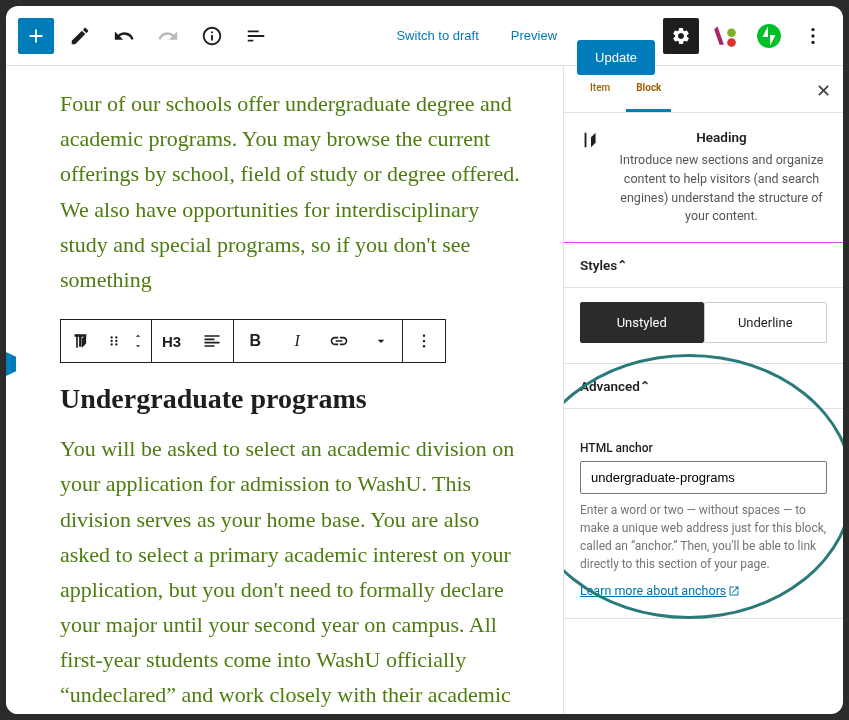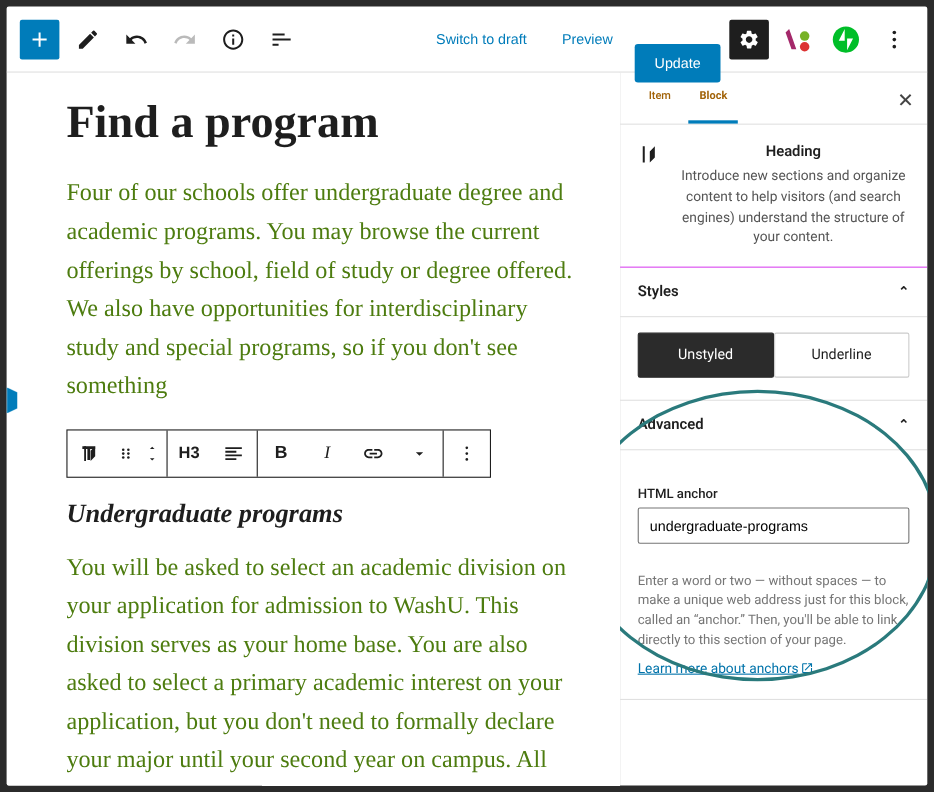--- a/index.html
+++ b/index.html
@@ -1,54 +1,54 @@
 <!DOCTYPE html>
 <html><head>
 <meta charset="utf-8">
 <style>
 * { box-sizing: border-box; margin: 0; padding: 0; }
 body { font-family: -apple-system, BlinkMacSystemFont, "Segoe UI", Roboto, sans-serif; font-size: 13px; color: #1e1e1e; background: #2b2b2b; overflow: hidden; }
 .window { width: 849px; height: 720px; background: #2b2b2b; padding: 6px; }
-.inner { width: 100%; height: 100%; background: #fff; border-radius: 2px; overflow: hidden; display: flex; flex-direction: column; position: relative; }
+.inner { width: 100%; height: 100%; background: #fff; border-radius: 12px; overflow: hidden; display: flex; flex-direction: column; position: relative; }
 .topbar { height: 60px; border-bottom: 1px solid #e0e0e0; display: flex; align-items: center; padding: 0 12px; gap: 8px; }
 .icon-btn { width: 36px; height: 36px; display: flex; align-items: center; justify-content: center; cursor: pointer; border-radius: 2px; color: #1e1e1e; }
 .add-btn { width: 36px; height: 36px; display: flex; align-items: center; justify-content: center; cursor: pointer; background: #007cba; color: #fff; border-radius: 2px; }
 .spacer { flex: 1; }
 .link-btn { color: #007cba; background: none; border: none; padding: 8px 12px; cursor: pointer; font-size: 13px; }
 .update-btn { background: #007cba; color: #fff; border: none; padding: 10px 18px; cursor: pointer; font-size: 13px; border-radius: 3px; margin-top: 44px; }
 .settings-btn { width: 36px; height: 36px; background: #1e1e1e; color: #fff; display: flex; align-items: center; justify-content: center; cursor: pointer; border-radius: 2px; }
 .yoast-icon { width: 36px; height: 36px; display: flex; align-items: center; justify-content: center; cursor: pointer; }
 .jetpack-icon { width: 36px; height: 36px; display:flex;align-items:center;justify-content:center; cursor:pointer; }
 .main { flex: 1; display: flex; overflow: hidden; }
 .editor { flex: 1; background: #fff; overflow-y: auto; padding: 20px 40px 40px 54px; font-family: Georgia, 'Times New Roman', serif; }
 .post-title { font-size: 42px; font-weight: 700; color: #1e1e1e; margin-bottom: 20px; line-height: 1.2; }
 .para { font-size: 22px; color: #4d7c0f; line-height: 1.6; margin-bottom: 16px; font-feature-settings: "lnum"; }
-.heading3 { font-size: 24px; font-weight: 700; color: #1e1e1e; margin: 20px 0 16px; font-style: italic; }
+.heading3 { font-size: 28px; font-weight: 700; color: #1e1e1e; margin: 20px 0 16px; }
 .block-toolbar { display: inline-flex; background: #fff; border: 1px solid #1e1e1e; margin: 6px 0 0px; font-family: -apple-system, sans-serif; }
 .block-toolbar .grp { display: flex; align-items: center; border-right: 1px solid #1e1e1e; }
 .block-toolbar .tbtn { width: 42px; height: 42px; display: flex; align-items: center; justify-content: center; cursor: pointer; font-size: 14px; }
 .block-toolbar .tbtn.heading-level { font-weight: 600; font-size: 15px; width: auto; padding: 0 10px; }
 .sidebar { width: 280px; border-left: 1px solid #e0e0e0; display: flex; flex-direction: column; overflow-y: auto; position: relative; }
 .tabs { display: flex; align-items: center; border-bottom: 1px solid #e0e0e0; padding: 0 16px; position: relative; }
 .tab { padding: 16px 10px; font-size: 10px; font-weight: 500; color: #a16207; cursor: pointer; border-bottom: 3px solid transparent; margin-right: 6px; }
 .tab.active { border-bottom-color: #007cba; font-weight: 700; }
 .tabs .close { position: absolute; right: 12px; top: 14px; cursor: pointer; font-size: 18px; color: #444; }
 .panel { padding: 16px; border-bottom: 1px solid #d946ef; text-align: center; }
 .block-info { display: flex; gap: 14px; }
 .block-info .bicon { flex-shrink: 0; }
 .block-info h4 { font-size: 13.5px; font-weight: 600; margin-bottom: 6px; }
 .block-info p { font-size: 12.5px; color: #555; line-height: 1.5; }
-.section-header { padding: 14px 16px; font-size: 13.5px; font-weight: 600; cursor: pointer; display: flex; justify-content: space-between; align-items: center; border-bottom: 1px solid #e0e0e0; }
+.section-header { padding: 14px 16px; font-size: 13.5px; font-weight: 600; cursor: pointer; display: flex; justify-content: flex-start; align-items: center; border-bottom: 1px solid #e0e0e0; }
 .section-body { padding: 14px 16px 20px; border-bottom: 1px solid #e0e0e0; }
 .style-row { display: flex; gap: 0; }
 .style-btn { flex: 1; padding: 12px 8px; border: 1px solid #ccc; text-align: center; cursor: pointer; font-size: 13px; border-radius: 2px; }
 .style-btn.active { background: #2b2b2b; color: #fff; border-color: #2b2b2b; }
 .field-label { font-size: 12px; font-weight: 500; text-transform: none; margin-bottom: 6px; display: block; color: #1e1e1e; }
 .text-input { width: 100%; padding: 8px 10px; border: 1px solid #757575; border-radius: 2px; font-size: 13px; }
-.help-text { font-size: 12px; color: #757575; margin-top: 24px; line-height: 1.5; }
+.help-text { font-size: 12px; color: #757575; margin-top: 7px; line-height: 1.5; }
 .help-link { font-size: 12.5px; color: #0073aa; text-decoration: underline; margin-top: 10px; display: inline-block; }
 .section-body .field-group { margin-top: 18px; }
 .section-body .field-group:first-child { margin-top: 0; }
 .chev { font-size: 12px; }
 .highlight-oval { position: absolute; border: 3px solid #2a7a7c; border-radius: 50%; pointer-events: none; }
 .side-tab { position: absolute; left: 0; top: 346px; width: 10px; height: 24px; background: #007cba; clip-path: polygon(0 0, 100% 20%, 100% 80%, 0 100%); }
 </style>
 </head>
 <body>
 
@@ -113,21 +113,20 @@
       <svg width="22" height="22" viewBox="0 0 24 24">
             <circle cx="12" cy="5" r="1.8" fill="currentColor"></circle>
             <circle cx="12" cy="12" r="1.8" fill="currentColor"></circle>
             <circle cx="12" cy="19" r="1.8" fill="currentColor"></circle>
           </svg>
     </div>
   </div>
 
   <div class="main">
     <div class="editor">
-      <h1 class="post-title">Find a program</h1>
       <p class="para">Four of our schools offer undergraduate degree and academic programs. You may browse the current offerings by school, field of study or degree offered. We also have opportunities for interdisciplinary study and special programs, so if you don't see something</p>
 
       <div class="block-toolbar">
         <div class="grp">
           <div class="tbtn">
                 <svg width="20" height="20" viewBox="0 0 24 24">
                   <path fill="currentColor" d="M5 4v3h5.5v12h3V7H19V4H5z" transform="translate(-2,0)"></path>
                   <path fill="currentColor" d="M17 4l-5 5v11l5-5V4z M5 4v16h2V4z"></path>
                 </svg>
               </div>

